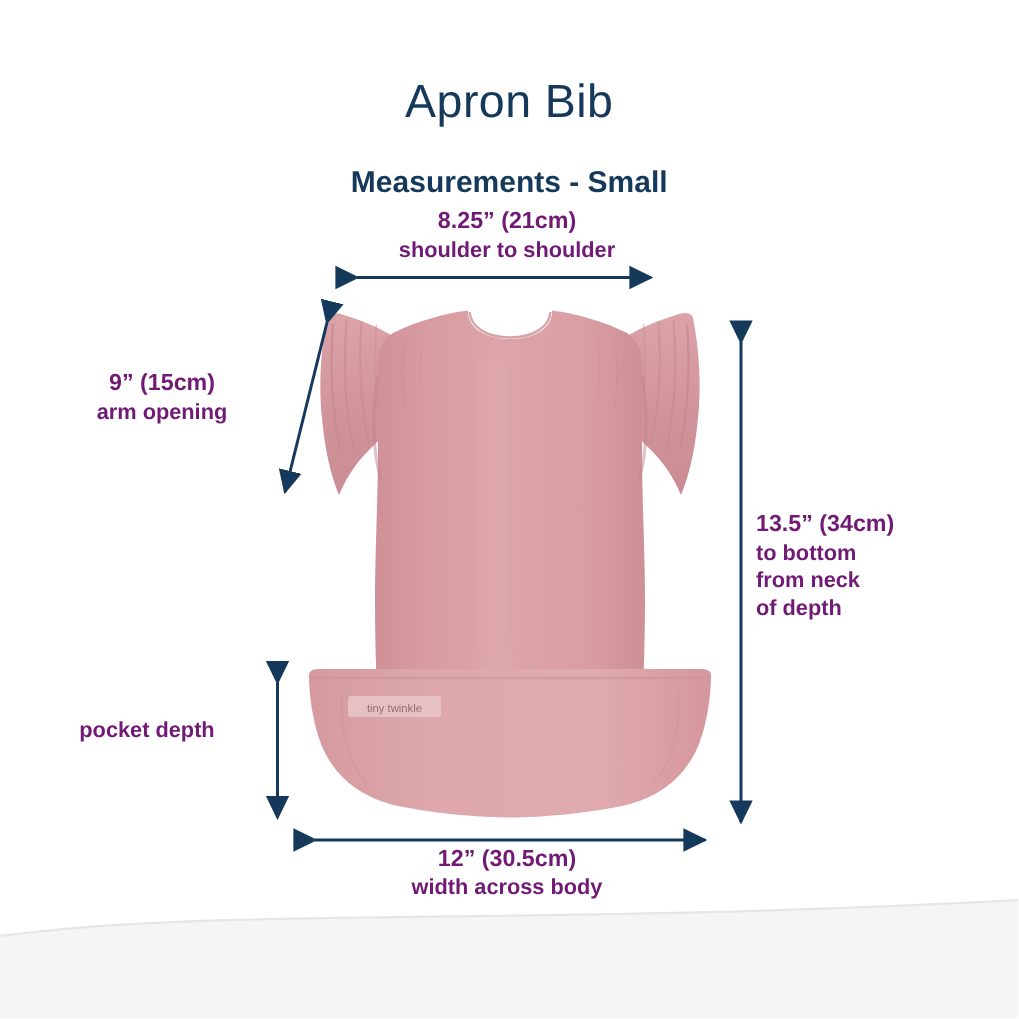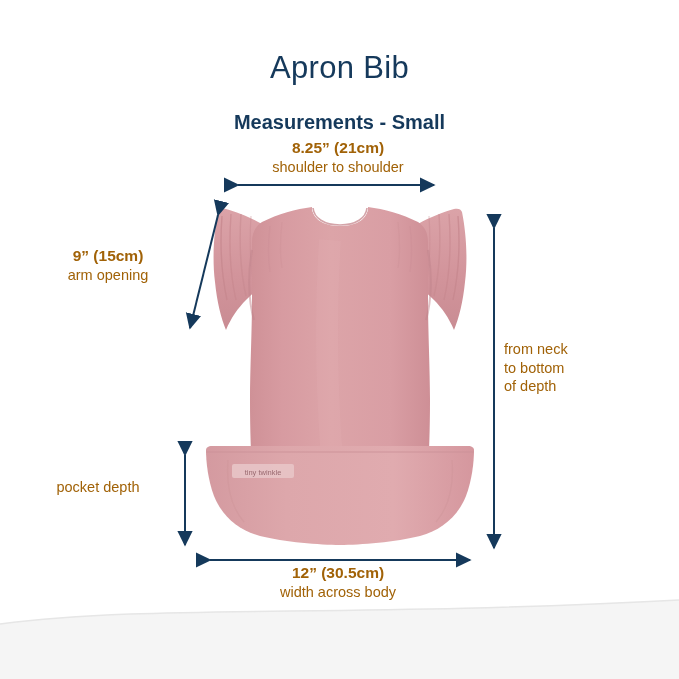--- a/index.html
+++ b/index.html
@@ -41,30 +41,30 @@
     width: 679px;
     text-align: center;
     font-size: 20px;
     font-weight: bold;
     color: #15395b;
     margin-top: 15px;
   }
   
   .label {
     position: absolute;
-    color: #a16207;
+    color: #701a75;
     line-height: 1.28;
   }
   .label .val {
     font-weight: bold;
     font-size: 15.5px;
     display: block;
   }
   .label .desc {
-    font-weight: normal;
+    font-weight: bold;
     font-size: 14.5px;
     display: block;
   }
   .label.center { text-align: center; }
   .label.left   { text-align: left; }
 
   
   #lbl-shoulder { left: 188px; top: 138px; width: 300px; }
   #lbl-arm      { left: 28px;  top: 246px; width: 160px; }
   #lbl-height   { left: 504px; top: 340px; width: 170px; }
@@ -225,22 +225,23 @@
     <span class="val">8.25” (21cm)</span>
     <span class="desc">shoulder to shoulder</span>
   </div>
 
   <div class="label center" id="lbl-arm">
     <span class="val">9” (15cm)</span>
     <span class="desc">arm opening</span>
   </div>
 
   <div class="label left" id="lbl-height">
+    <span class="val">13.5” (34cm)</span>
+    <span class="desc">to bottom</span>
     <span class="desc">from neck</span>
-    <span class="desc">to bottom</span>
     <span class="desc">of depth</span>
   </div>
 
   <div class="label center" id="lbl-pocket">
     <span class="desc">pocket depth</span>
   </div>
 
   <div class="label center" id="lbl-width">
     <span class="val">12” (30.5cm)</span>
     <span class="desc">width across body</span>

